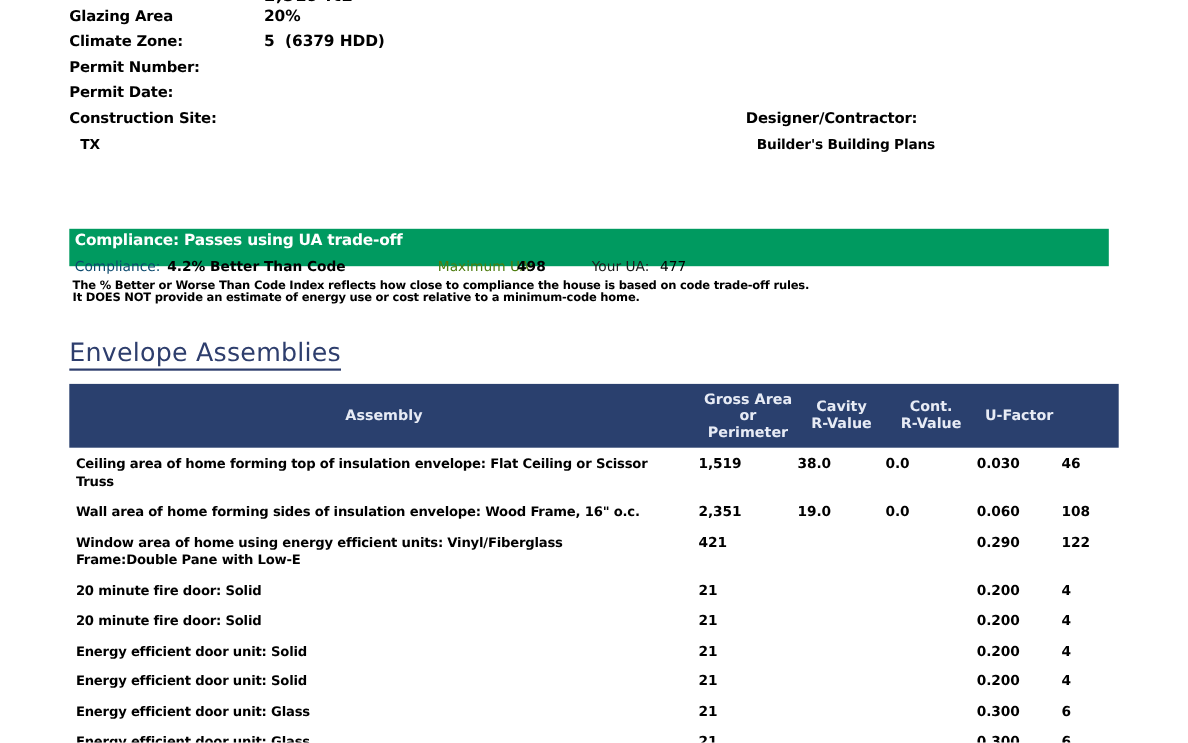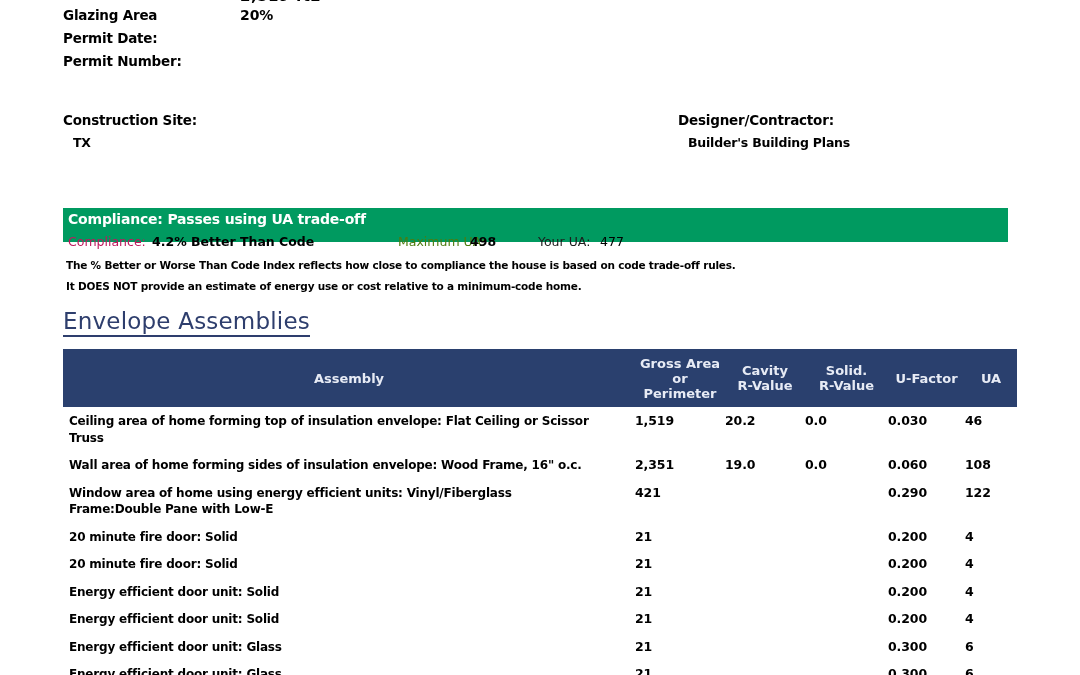--- a/index.html
+++ b/index.html
@@ -20,46 +20,46 @@
   .clipped-top{position:absolute;left:240px;top:0;height:5px;width:220px;overflow:hidden;}
   .clipped-top span{display:block;margin-top:-13px;font-weight:bold;font-size:15px;letter-spacing:.5px;}
 
   
   .proj-info{position:absolute;left:63px;top:7px;}
   .proj-row{display:flex;height:23px;align-items:flex-start;}
   .proj-label{width:177px;font-weight:bold;font-size:13.5px;letter-spacing:-.2px;}
   .proj-value{font-weight:bold;font-size:14px;letter-spacing:-.1px;white-space:pre;}
 
   
-  .parties{position:absolute;left:0;top:112px;width:970px;height:46px;}
+  .parties{position:absolute;left:0;top:100px;width:970px;height:46px;}
   .party{position:absolute;top:0;}
   .party .p-label{font-weight:bold;font-size:13.5px;letter-spacing:-.2px;}
   .party .p-value{font-weight:bold;font-size:12.5px;margin-top:7px;padding-left:10px;letter-spacing:-.2px;}
   .party.c0{left:63px;}
   .party.c1{left:378px;}
   .party.c2{left:678px;}
 
   
   .banner{
     position:absolute;left:63px;top:208px;width:945px;height:34px;
     background:var(--green);color:#fff;font-weight:bold;font-size:14px;
     line-height:23px;padding-left:5px;letter-spacing:-.2px;
   }
   .comp-line{position:absolute;left:0;top:234px;height:17px;width:1080px;font-size:12.5px;}
   .comp-line span{position:absolute;top:0;white-space:pre;}
-  .cl-label{left:68px;color:#be185d;}
+  .cl-label{left:68px;color:#0c4a6e;}
   .cl-result{left:152px;font-weight:bold;}
   .cl-maxlabel{left:398px;color:#4d7c0f;}
   .cl-maxval{left:470px;font-weight:bold;}
   .cl-yourlabel{left:538px;color:#1c1c1c;}
   .cl-yourval{left:600px;font-weight:normal;}
 
   .notes{
     position:absolute;left:66px;top:255px;width:760px;
-    font-weight:bold;font-size:10.5px;line-height:21px;
+    font-weight:bold;font-size:10.5px;line-height:11px;
     letter-spacing:-.2px;white-space:pre-line;
   }
 
   
   .env-title{
     position:absolute;left:63px;top:308px;
     font-size:23px;color:var(--heading);
     border-bottom:2px solid var(--heading);padding-bottom:1px;
     letter-spacing:.2px;
   }
@@ -95,28 +95,32 @@
   <div class="clipped-top">
     <span>2,519 ft2</span>
   </div>
 
   <div class="proj-info" id="proj-info">
     <div class="proj-row">
       <div class="proj-label">Glazing Area</div>
       <div class="proj-value">20%</div>
     </div>
 
+    <div class="proj-row">
+      <div class="proj-label">Climate Zone:</div>
+      <div class="proj-value">5  (6379 HDD)</div>
+    </div>
+
+    <div class="proj-row">
+      <div class="proj-label">Permit Number:</div>
+      <div class="proj-value"></div>
+    </div>
 
     <div class="proj-row">
       <div class="proj-label">Permit Date:</div>
-      <div class="proj-value"></div>
-    </div>
-
-    <div class="proj-row">
-      <div class="proj-label">Permit Number:</div>
       <div class="proj-value"></div>
     </div>
   </div>
 
   <div class="parties" id="parties">
     <div class="party c0">
       <div class="p-label">Construction Site:</div>
       <div class="p-value">TX</div>
     </div>
 
@@ -143,31 +147,30 @@
 
   <div class="env-title">Envelope Assemblies</div>
 
   <div class="tbl-header" id="tbl-header">
       <div class="th-cell" style="width: 572px;">Assembly</div>
       <div class="th-cell" style="width: 90px;">Gross Area
 or
 Perimeter</div>
       <div class="th-cell" style="width: 80px;">Cavity
 R-Value</div>
-      <div class="th-cell" style="width: 83px;">Solid.
+      <div class="th-cell" style="width: 83px;">Cont.
 R-Value</div>
       <div class="th-cell" style="width: 77px;">U-Factor</div>
-      <div class="th-cell" style="width: 52px;">UA</div>
     </div>
   <div class="tbl-body" id="tbl-body">
     <div class="t-row">
       <div class="td-assembly">Ceiling area of home forming top of insulation envelope: Flat Ceiling or Scissor
 Truss</div>
       <div class="td-num w-gross">1,519</div>
-      <div class="td-num w-cavity">20.2</div>
+      <div class="td-num w-cavity">38.0</div>
       <div class="td-num w-cont">0.0</div>
       <div class="td-num w-ufactor">0.030</div>
       <div class="td-num w-ua">46</div>
     </div>
 
     <div class="t-row">
       <div class="td-assembly">Wall area of home forming sides of insulation envelope: Wood Frame, 16" o.c.</div>
       <div class="td-num w-gross">2,351</div>
       <div class="td-num w-cavity">19.0</div>
       <div class="td-num w-cont">0.0</div>

